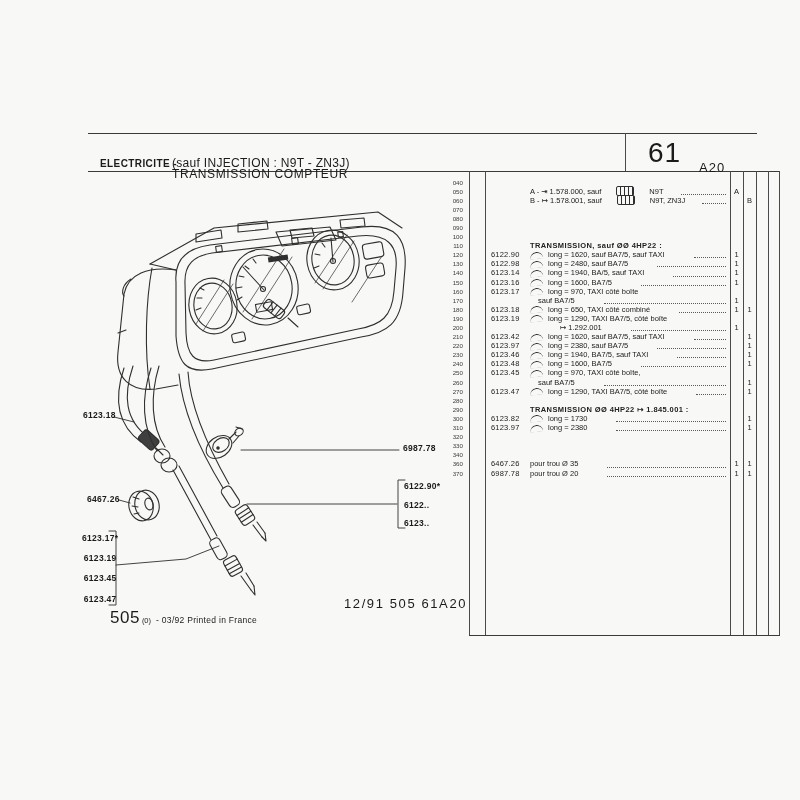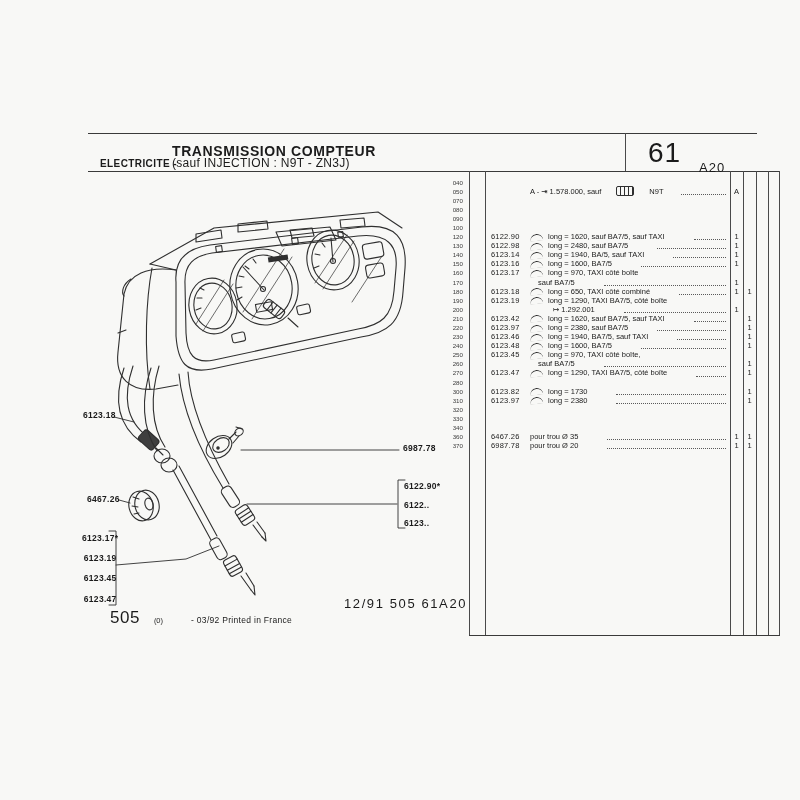--- a/index.html
+++ b/index.html
@@ -4,21 +4,21 @@
 <style>
   html,body{margin:0;padding:0;background:#e9e9e7;}
   .page{position:relative;width:800px;height:800px;background:#f8f8f6;overflow:hidden;
         font-family:"Liberation Sans",sans-serif;color:#1b1b1b;}
   .abs{position:absolute;}
   
   .hline{position:absolute;height:1px;background:#3a3a3a;}
   .vline{position:absolute;width:1px;background:#4a4a4a;}
   
   .sec-label{font-size:10px;font-weight:bold;letter-spacing:.4px;}
-  .hdr-title{font-size:14px;font-weight:bold;letter-spacing:.6px;}
+  .hdr-title{font-size:12px;font-weight:normal;letter-spacing:.6px;margin-top:24px;}
   .hdr-sub{font-size:12px;letter-spacing:.3px;}
   .page-num{font-size:28px;letter-spacing:1px;}
   .page-code{font-size:13px;letter-spacing:1px;}
   
   .rows{position:absolute;left:446px;top:178px;width:334px;}
   .trow{display:flex;align-items:flex-end;height:9.1px;font-size:7.5px;line-height:8.6px;
         padding-right:24px;box-sizing:border-box;white-space:nowrap;}
   .c-line{width:23px;text-align:right;padding-right:6px;box-sizing:border-box;
           font-size:6.2px;color:#3c3c3c;flex:none;}
   .c-ref{width:39px;margin-left:22px;flex:none;letter-spacing:.2px;}
@@ -26,31 +26,31 @@
   .cable-glyph{display:inline-block;width:13px;height:6px;border-top:1.3px solid #2f2f2f;
                border-radius:50%/100% 100% 0 0;transform:rotate(-6deg);}
   .c-desc{flex:1;display:flex;align-items:flex-end;min-width:0;gap:12px;}
   .eng{display:inline-block;width:16px;height:8px;border:1px solid #2f2f2f;border-radius:2px;
        margin:0 3px;flex:none;align-self:center;
        background:repeating-linear-gradient(90deg,transparent 0 3px,#2f2f2f 3px 4px);}
   .dots{flex:1;margin:0 4px 1.5px 5px;border-bottom:1.4px dotted #5a5a5a;min-width:4px;}
   .c-qty{width:13px;text-align:center;flex:none;}
   .trow.head .c-desc span{letter-spacing:.4px;font-weight:bold;color:#222;}
   .trow.cont [data-field="pre"]{margin-left:8px;}
-  .trow.cont2 [data-field="pre"]{margin-left:23px;}
+  .trow.cont2 [data-field="pre"]{margin-left:30px;}
   
   .plbl{position:absolute;font-size:8.5px;font-weight:bold;letter-spacing:.3px;white-space:nowrap;}
   .stack-r div{height:18.6px;}
   .stack-l div{height:20.2px;text-align:center;}
   
   .print-ref{font-size:13px;letter-spacing:1.6px;}
-  .docline{display:flex;align-items:baseline;gap:14px;}
+  .docline{display:flex;align-items:baseline;gap:2px;}
   .doc-num{font-size:17px;letter-spacing:.5px;}
   .doc-rev{font-size:7.5px;}
-  .doc-info{font-size:8.5px;margin-left:14px;letter-spacing:.3px;}
+  .doc-info{font-size:8.5px;margin-left:3px;letter-spacing:.3px;}
   svg{position:absolute;left:0;top:0;}
 </style>
 </head>
 <body>
 
 <div class="page">
 
   <div class="hline" style="top:133px;left:88px;width:669px;"></div>
   <div class="hline" style="top:171px;left:88px;width:692px;"></div>
   <div class="vline" style="top:133px;left:625px;height:38px;"></div>
@@ -91,20 +91,33 @@
       <span class="c-desc">
         <span data-field="pre">A - ⇥  1.578.000, sauf</span>
         <span class="eng"></span>
         <span data-field="post">N9T</span>
         <span class="dots"></span>
       </span>
       <span class="c-qty" data-field="a">A</span>
       <span class="c-qty" data-field="b"></span>
     </div>
       <div class="trow">
+      <span class="c-line" data-field="line">060</span>
+      <span class="c-ref" data-field="ref"></span>
+
+      <span class="c-desc">
+        <span data-field="pre">B - ↦  1.578.001, sauf</span>
+        <span class="eng"></span>
+        <span data-field="post">N9T, ZN3J</span>
+        <span class="dots"></span>
+      </span>
+      <span class="c-qty" data-field="a"></span>
+      <span class="c-qty" data-field="b">B</span>
+    </div>
+      <div class="trow">
       <span class="c-line" data-field="line">070</span>
       <span class="c-ref" data-field="ref"></span>
 
       <span class="c-desc">
         <span data-field="pre"></span>
 
         <span data-field="post"></span>
 
       </span>
       <span class="c-qty" data-field="a"></span>
@@ -135,20 +148,33 @@
       </span>
       <span class="c-qty" data-field="a"></span>
       <span class="c-qty" data-field="b"></span>
     </div>
       <div class="trow">
       <span class="c-line" data-field="line">100</span>
       <span class="c-ref" data-field="ref"></span>
 
       <span class="c-desc">
         <span data-field="pre"></span>
+
+        <span data-field="post"></span>
+
+      </span>
+      <span class="c-qty" data-field="a"></span>
+      <span class="c-qty" data-field="b"></span>
+    </div>
+      <div class="trow head">
+      <span class="c-line" data-field="line">110</span>
+      <span class="c-ref" data-field="ref"></span>
+
+      <span class="c-desc">
+        <span data-field="pre">TRANSMISSION, sauf ØØ 4HP22 :</span>
 
         <span data-field="post"></span>
 
       </span>
       <span class="c-qty" data-field="a"></span>
       <span class="c-qty" data-field="b"></span>
     </div>
       <div class="trow">
       <span class="c-line" data-field="line">120</span>
       <span class="c-ref" data-field="ref">6122.90</span>
@@ -382,20 +408,33 @@
       </span>
       <span class="c-qty" data-field="a"></span>
       <span class="c-qty" data-field="b">1</span>
     </div>
       <div class="trow">
       <span class="c-line" data-field="line">280</span>
       <span class="c-ref" data-field="ref"></span>
 
       <span class="c-desc">
         <span data-field="pre"></span>
+
+        <span data-field="post"></span>
+
+      </span>
+      <span class="c-qty" data-field="a"></span>
+      <span class="c-qty" data-field="b"></span>
+    </div>
+      <div class="trow head">
+      <span class="c-line" data-field="line">290</span>
+      <span class="c-ref" data-field="ref"></span>
+
+      <span class="c-desc">
+        <span data-field="pre">TRANSMISSION ØØ 4HP22 ↦ 1.845.001 :</span>
 
         <span data-field="post"></span>
 
       </span>
       <span class="c-qty" data-field="a"></span>
       <span class="c-qty" data-field="b"></span>
     </div>
       <div class="trow">
       <span class="c-line" data-field="line">300</span>
       <span class="c-ref" data-field="ref">6123.82</span>

